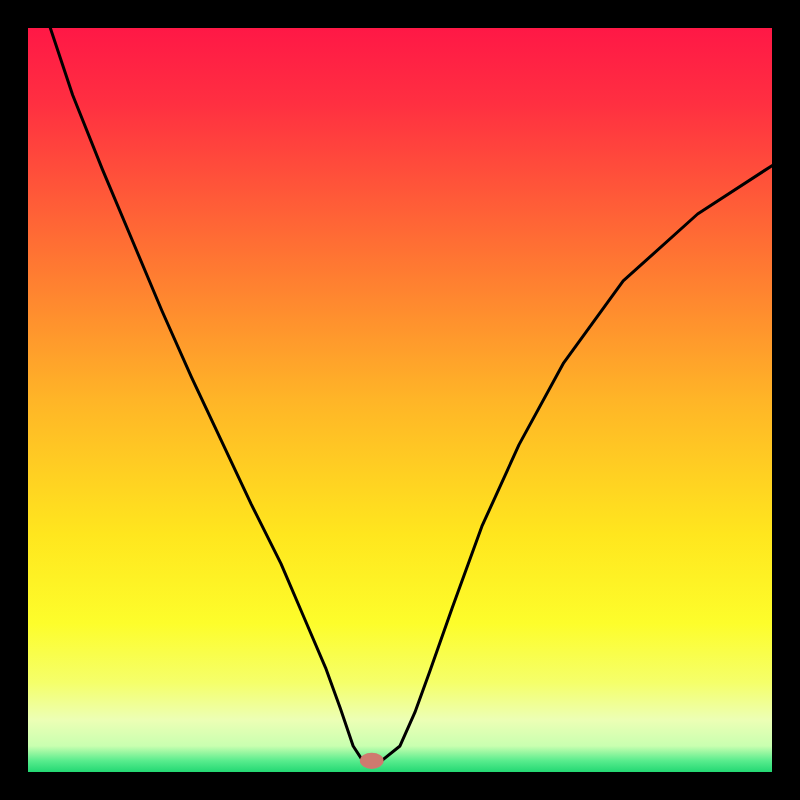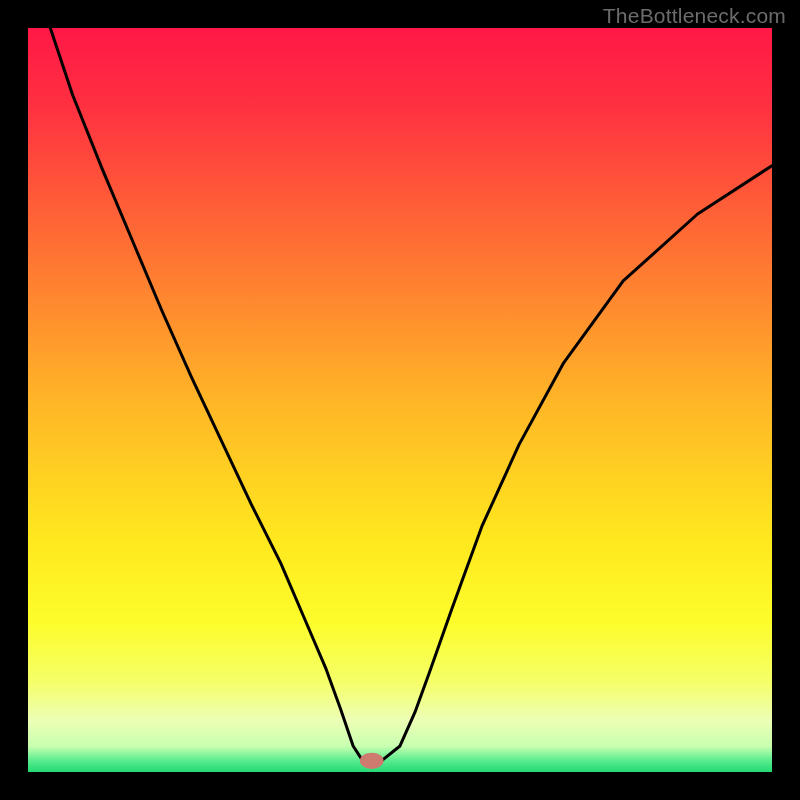--- a/index.html
+++ b/index.html
@@ -37,21 +37,20 @@
   .svg-chart {
     display: block;
     width: 744px;
     height: 744px;
   }
 </style>
 </head>
 <body>
 
 <div class="outer-frame">
-  <div class="watermark">TheBottleneck.com</div>
   <div class="plot-area">
     <svg class="svg-chart" viewBox="0 0 744 744">
       <defs>
         <linearGradient id="bg-grad" x1="0" y1="0" x2="0" y2="1">
             <stop offset="0%" stop-color="#ff1846"></stop>
             <stop offset="10%" stop-color="#ff2f41"></stop>
             <stop offset="30%" stop-color="#ff7233"></stop>
             <stop offset="50%" stop-color="#ffb527"></stop>
             <stop offset="68%" stop-color="#ffe61e"></stop>
             <stop offset="80%" stop-color="#fdfd2b"></stop>

